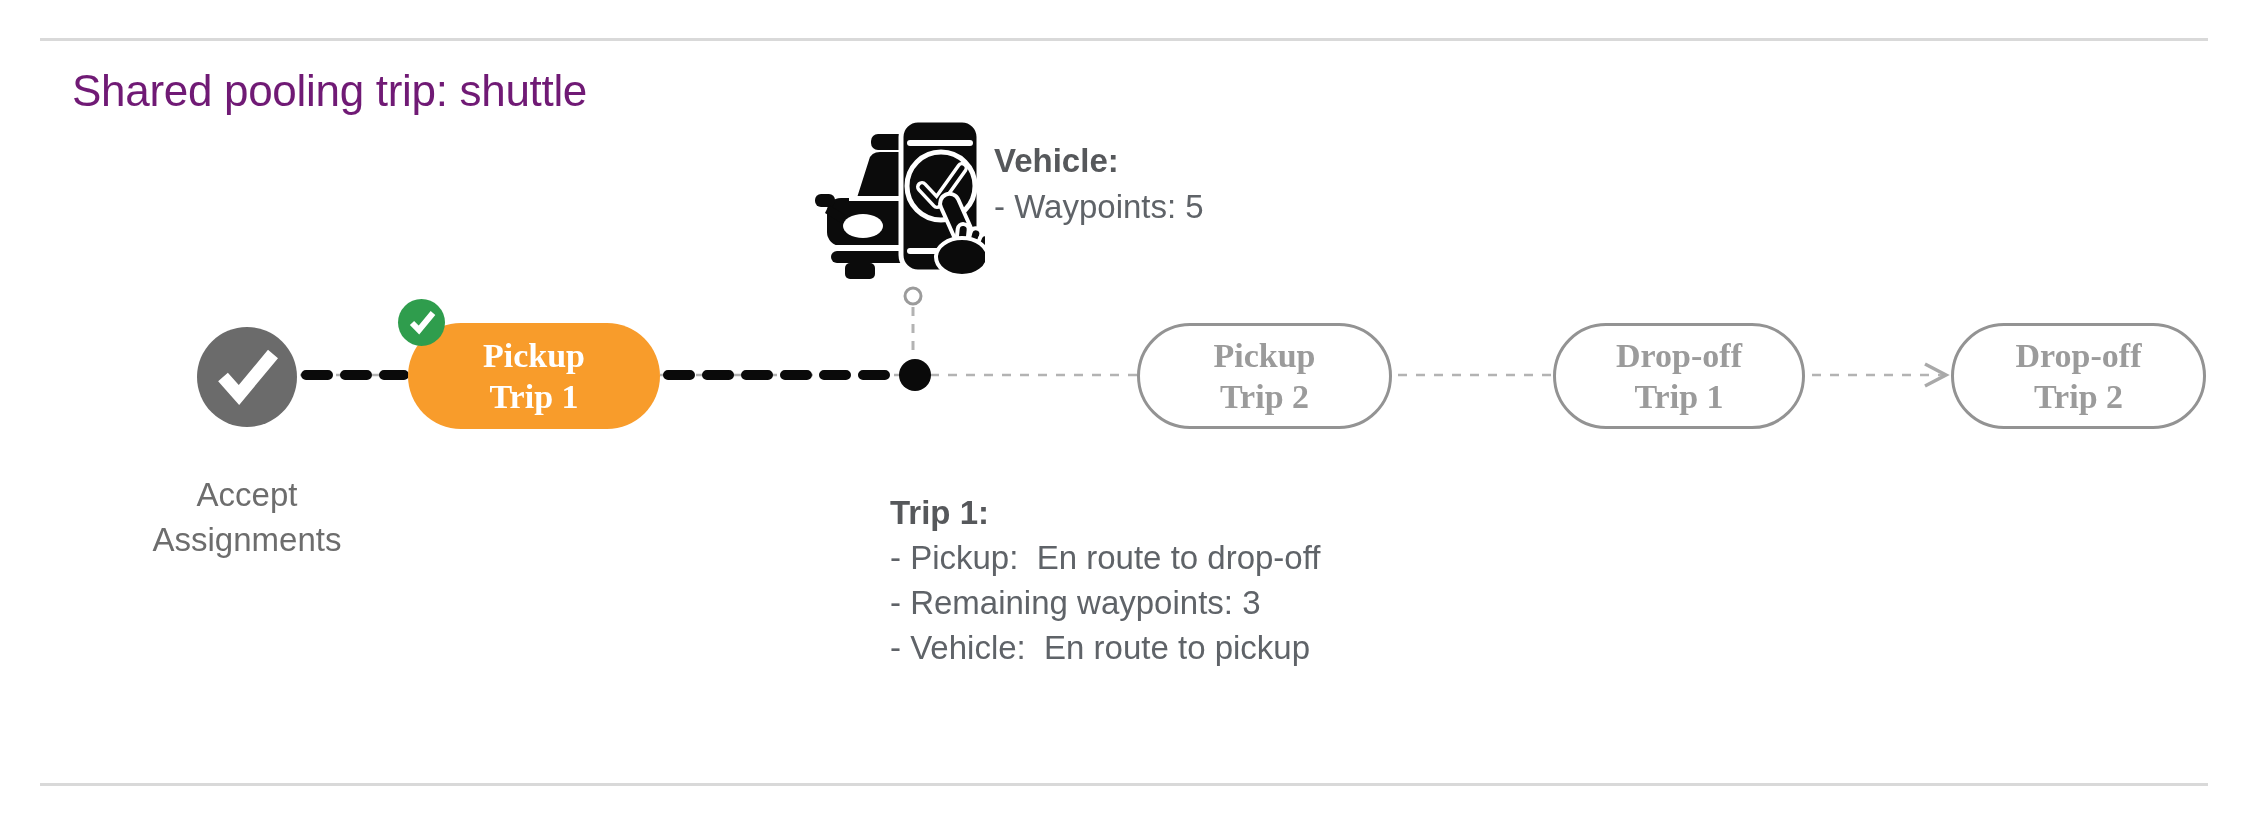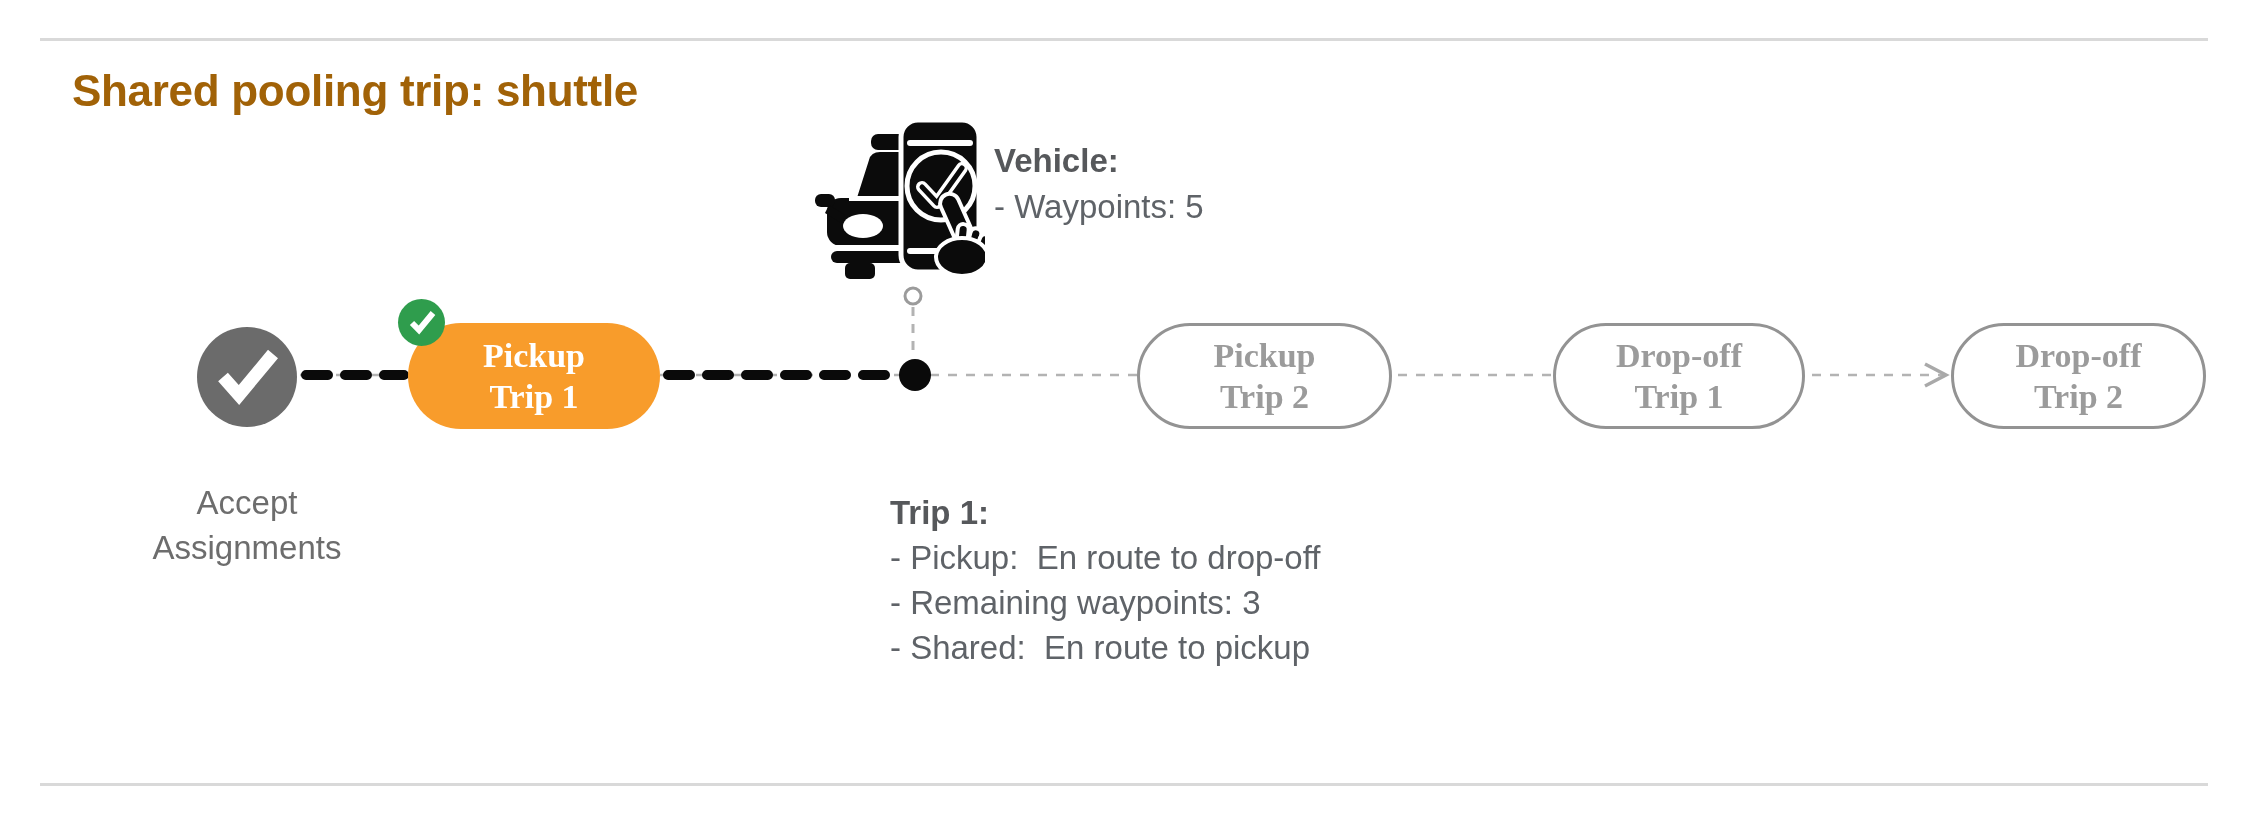--- a/index.html
+++ b/index.html
@@ -4,31 +4,31 @@
 <style>
   html,body{margin:0;padding:0;background:#ffffff;}
   .canvas{
     position:relative;width:2245px;height:825px;background:#ffffff;overflow:hidden;
     font-family:"Liberation Sans",sans-serif;
   }
   .divider{position:absolute;left:40px;width:2168px;height:3px;background:#d9d9d9;}
   .divider.top{top:38px;}
   .divider.bottom{top:783px;}
   .title{
-    position:absolute;left:72px;top:66px;font-size:44px;font-weight:700;
-    color:#a16207;letter-spacing:-0.3px;white-space:nowrap;
+    position:absolute;left:72px;top:66px;font-size:44px;font-weight:400;
+    color:#701a75;letter-spacing:-0.3px;white-space:nowrap;
   }
   .connectors{position:absolute;left:0;top:0;z-index:1;}
   .node-circle{
     position:absolute;left:197px;top:327px;width:100px;height:100px;border-radius:50%;
     background:#6b6b6b;z-index:3;display:flex;align-items:center;justify-content:center;
   }
   .accept-label{
     position:absolute;left:87px;top:472px;width:320px;text-align:center;
-    font-size:33px;line-height:45px;color:#6d6d6d;white-space:pre-line;margin-top:8px;
+    font-size:33px;line-height:45px;color:#6d6d6d;white-space:pre-line;
   }
   .pill{
     position:absolute;top:323px;height:106px;border-radius:53px;box-sizing:border-box;
     display:flex;align-items:center;justify-content:center;text-align:center;
     font-weight:700;font-size:34px;line-height:41px;white-space:pre-line;z-index:3;font-family:Liberation Serif, serif;
   }
   .pill.active{background:#f89c2b;color:#ffffff;}
   .pill.upcoming{background:#ffffff;border:3px solid #939393;color:#9b9b9b;}
   .pill-1{left:408px;width:252px;}
   .pill-2{left:1137px;width:255px;}
@@ -131,16 +131,16 @@
 
   <div class="info-block vehicle-text">
     <div class="ln bold">Vehicle:</div>
     <div class="ln">- Waypoints: 5</div>
   </div>
 
   <div class="info-block trip-text">
     <div class="ln bold">Trip 1:</div>
     <div class="ln">- Pickup:  En route to drop-off</div>
     <div class="ln">- Remaining waypoints: 3</div>
-    <div class="ln">- Shared:  En route to pickup</div>
+    <div class="ln">- Vehicle:  En route to pickup</div>
   </div>
 
 </div>
 
 </body></html>

